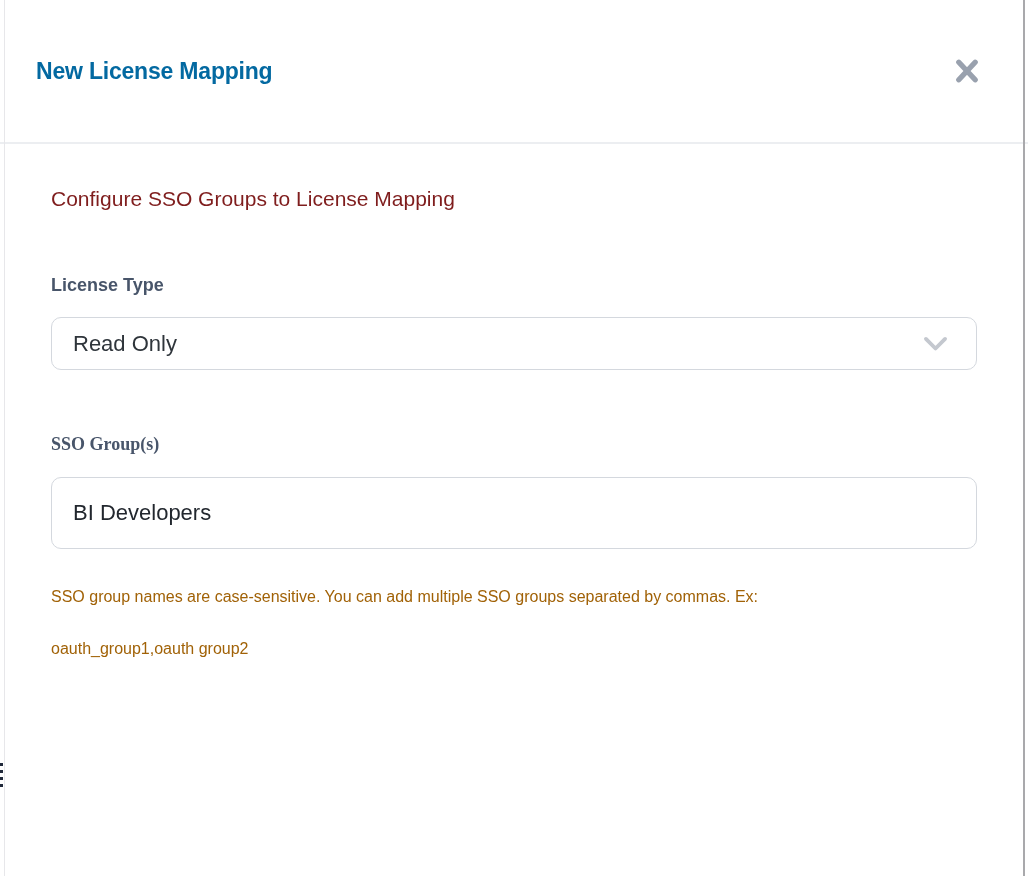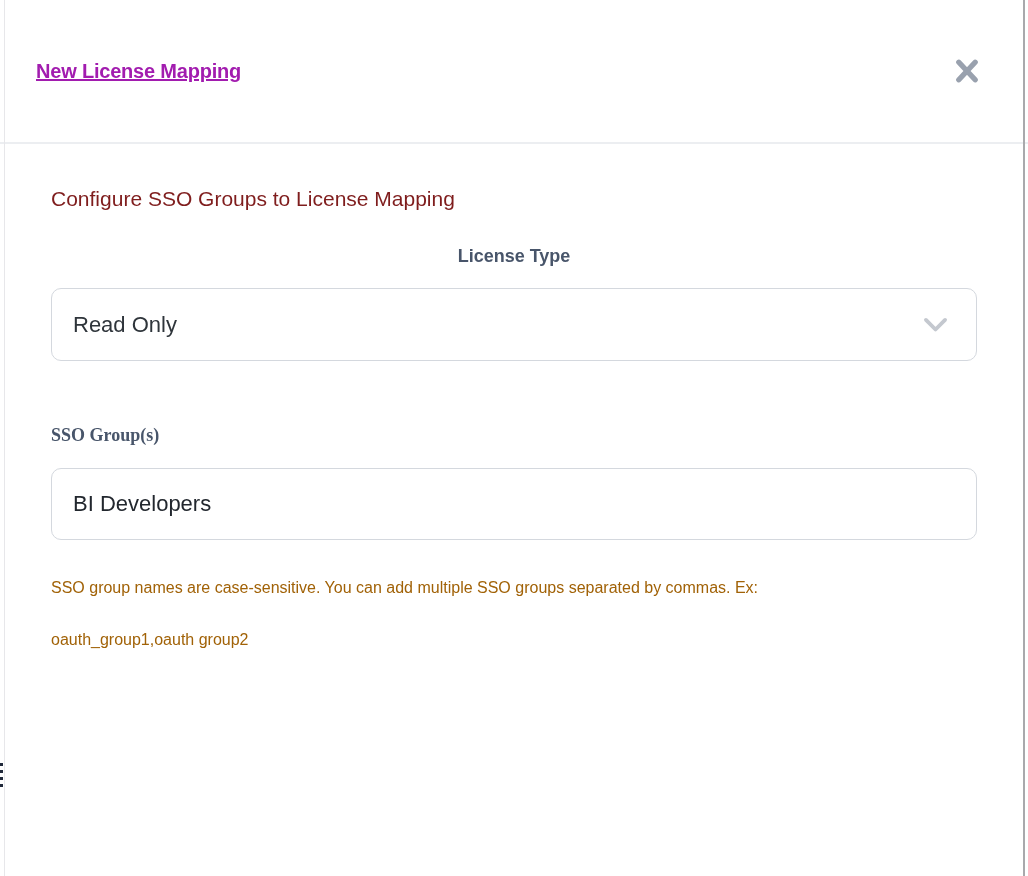--- a/index.html
+++ b/index.html
@@ -32,48 +32,47 @@
 
   .modal { width: 100%; height: 100%; background: #fff; }
 
   .modal-header {
     height: 144px;
     display: flex; align-items: center;
     padding: 0 45px 0 36px;
     border-bottom: 2px solid #eceef1;
   }
   .modal-title {
-    font-size: 20px; font-weight: 700; color: #a21caf;
+    font-size: 23px; font-weight: 700; color: #0369a1;
     letter-spacing: -0.2px;
-    text-decoration: underline;
   }
   .close-btn {
     margin-left: auto;
     background: none; border: none; cursor: pointer;
     width: 32px; height: 32px; padding: 0;
     display: flex; align-items: center; justify-content: center;
   }
 
   .modal-body { padding: 0 51px; }
 
   .subtitle {
     margin-top: 43px;
     font-size: 21px; color: #7f1d1d;
   }
 
   .field-label {
     display: block;
     font-size: 18px; font-weight: 700; color: #48556a;
   }
-  .label-license { margin-top: 35px; text-align: center; }
+  .label-license { margin-top: 64px; }
   .label-sso { margin-top: 64px; font-family: Liberation Serif, serif; }
 
   .select-box {
     margin-top: 21px;
-    height: 73px; width: 100%;
+    height: 53px; width: 100%;
     border: 1px solid #d4d8de; border-radius: 10px;
     background: #fff;
     display: flex; align-items: center;
     padding: 0 60px 0 21px;
     position: relative;
     cursor: pointer;
   }
   .select-box .select-value {
     font-size: 22px; color: #2f353b;
   }

